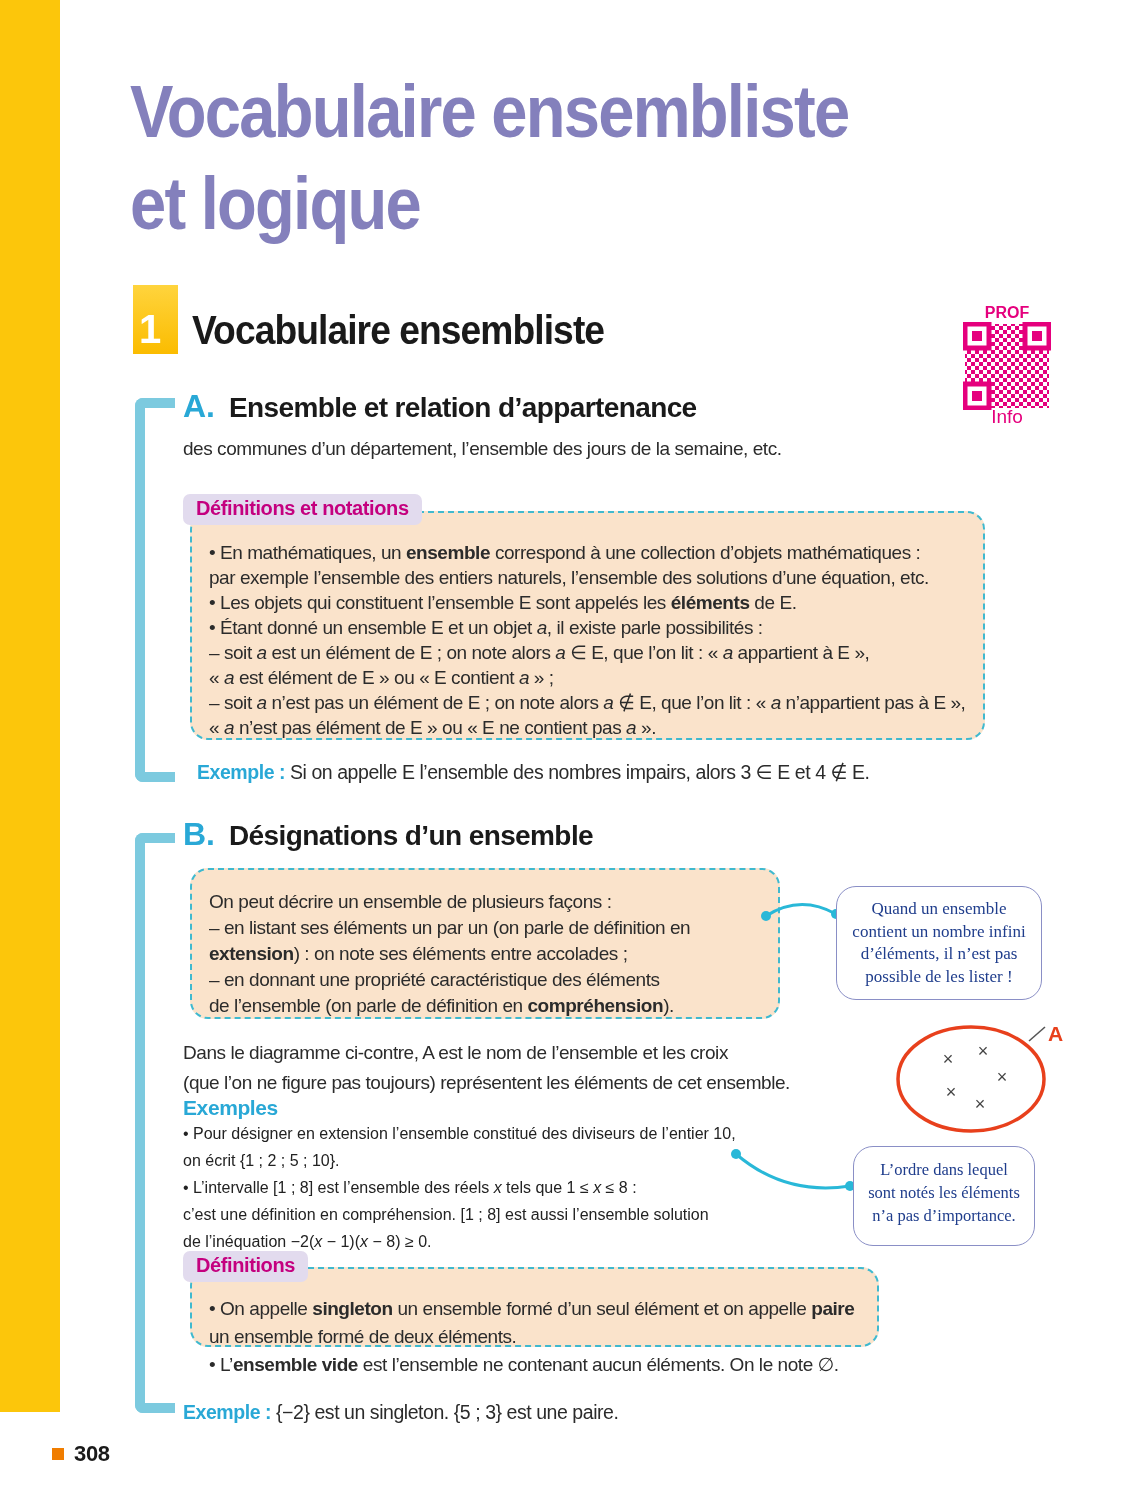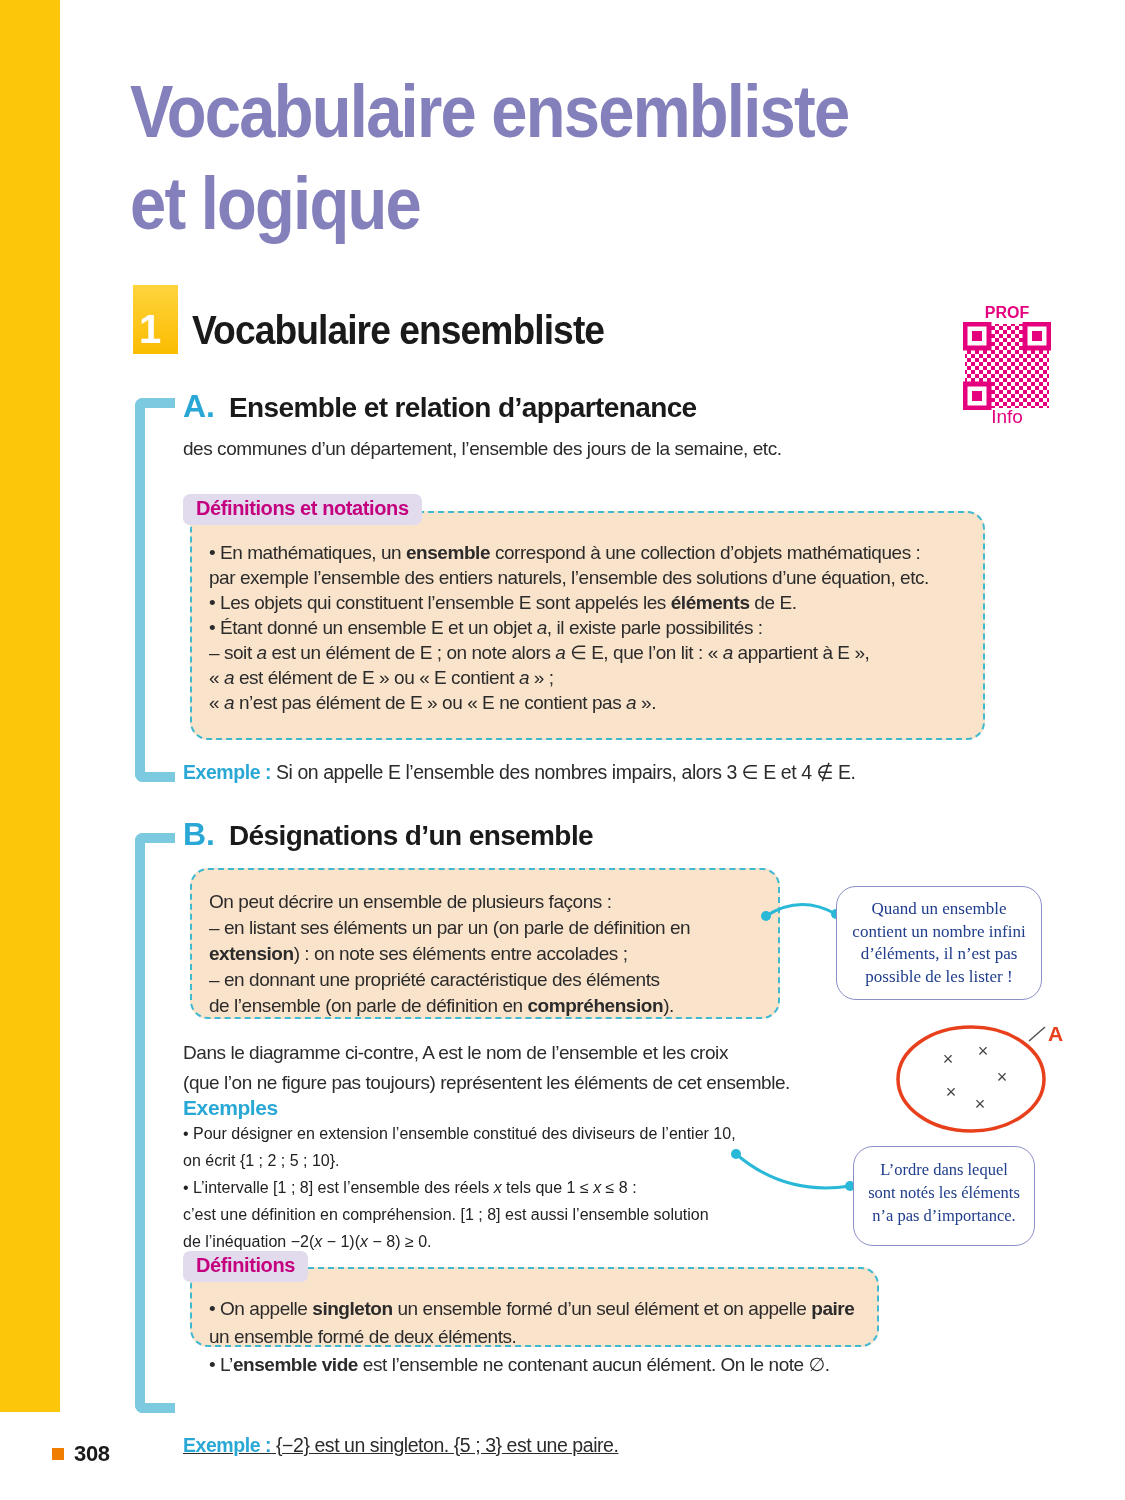--- a/index.html
+++ b/index.html
@@ -69,22 +69,22 @@
   .box-a .line { line-height:25px; }
   .box-b { left:190px; top:868px; width:590px; height:151px; padding:19px 10px 16px 17px; }
   .box-b .line { line-height:26px; }
   .box-c { left:190px; top:1267px; width:689px; height:80px; padding:26px 10px 0 17px; }
   .box-c .line { line-height:28px; }
   .pill-a { left:183px; top:494px; }
   .pill-c { left:183px; top:1251px; }
 
   .example { white-space:nowrap; font-size:19.5px; letter-spacing:-0.45px; color:#2b2b2b; }
   .example .lab { color:#29A8D6; font-weight:700; }
-  .ex-a { left:183px; top:761px; }
-  .ex-b { left:183px; top:1434px;text-decoration:underline; }
+  .ex-a { left:197px; top:761px; }
+  .ex-b { left:183px; top:1401px; }
 
   .exemples-label { left:183px; top:1096px; color:#29A8D6; font-weight:700; font-size:21px; letter-spacing:-0.4px; }
 
   
   .bubble {
     border:1.6px solid #8A8FC6; border-radius:20px; background:#ffffff;
     color:#1F3D8C; font-family:"Liberation Serif","DejaVu Serif",serif;
     text-align:center; z-index:2;
   }
   .bubble div { white-space:nowrap; }
@@ -155,20 +155,21 @@
 
 <div class="abs pill pill-a">Définitions et notations</div>
 
 <div class="abs defbox box-a">
   <div class="line"><span>• En mathématiques, un </span><span class="b">ensemble</span><span> correspond à une collection d’objets mathématiques :</span></div>
   <div class="line"><span>par exemple l’ensemble des entiers naturels, l’ensemble des solutions d’une équation, etc.</span></div>
   <div class="line"><span>• Les objets qui constituent l’ensemble E sont appelés les </span><span class="b">éléments</span><span> de E.</span></div>
   <div class="line"><span>• Étant donné un ensemble E et un objet </span><span class="i">a</span><span>, il existe parle possibilités :</span></div>
   <div class="line"><span>– soit </span><span class="i">a</span><span> est un élément de E ; on note alors </span><span class="i">a</span><span> ∈ E, que l’on lit : « </span><span class="i">a</span><span> appartient à E »,</span></div>
   <div class="line"><span>« </span><span class="i">a</span><span> est élément de E » ou « E contient </span><span class="i">a</span><span> » ;</span></div>
+  <div class="line"><span>– soit </span><span class="i">a</span><span> n’est pas un élément de E ; on note alors </span><span class="i">a</span><span> ∉ E, que l’on lit : « </span><span class="i">a</span><span> n’appartient pas à E »,</span></div>
   <div class="line"><span>« </span><span class="i">a</span><span> n’est pas élément de E » ou « E ne contient pas </span><span class="i">a</span><span> ».</span></div>
 </div>
 
 <div class="abs example ex-a">
   <span class="lab">Exemple :</span><span> Si on appelle E l’ensemble des nombres impairs, alors 3 ∈ E et 4 ∉ E.</span>
 </div>
 
 <div class="abs bracket bracket-b"></div>
 
 <div class="abs sub-head" style="left:183px; top:816px;">
@@ -235,21 +236,21 @@
   <div>L’ordre dans lequel</div>
   <div>sont notés les éléments</div>
   <div>n’a pas d’importance.</div>
 </div>
 
 <div class="abs pill pill-c">Définitions</div>
 
 <div class="abs defbox box-c">
   <div class="line"><span>• On appelle </span><span class="b">singleton</span><span> un ensemble formé d’un seul élément et on appelle </span><span class="b">paire</span></div>
   <div class="line"><span>un ensemble formé de deux éléments.</span></div>
-  <div class="line"><span>• L’</span><span class="b">ensemble vide</span><span> est l’ensemble ne contenant aucun élément. On le note ∅.</span></div>
+  <div class="line"><span>• L’</span><span class="b">ensemble vide</span><span> est l’ensemble ne contenant aucun éléments. On le note ∅.</span></div>
 </div>
 
 <div class="abs example ex-b">
   <span class="lab">Exemple :</span><span> {−2} est un singleton. {5 ; 3} est une paire.</span>
 </div>
 
 <div class="abs footer">
   <div class="sq"></div>
   <div class="num">308</div>
 </div>

